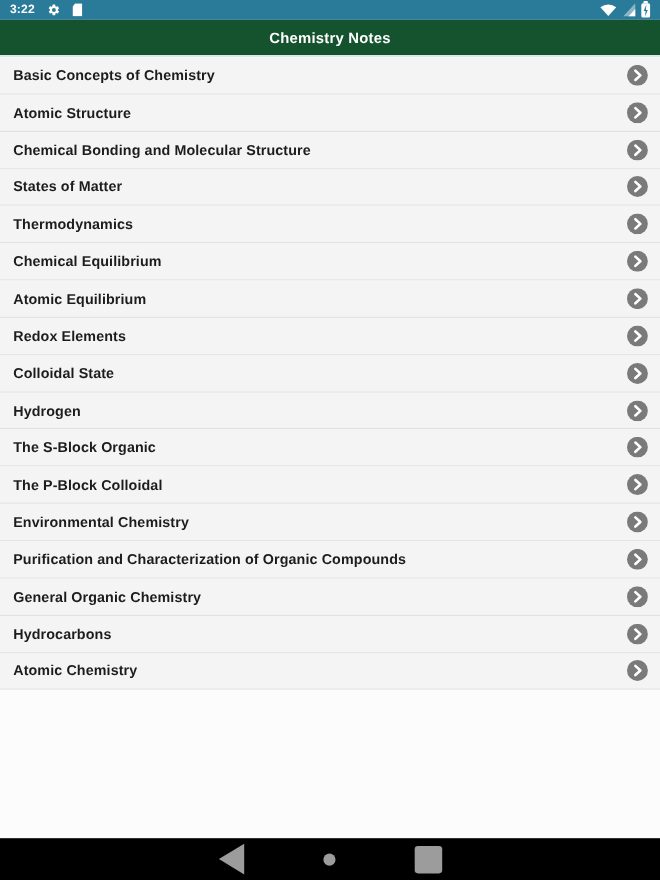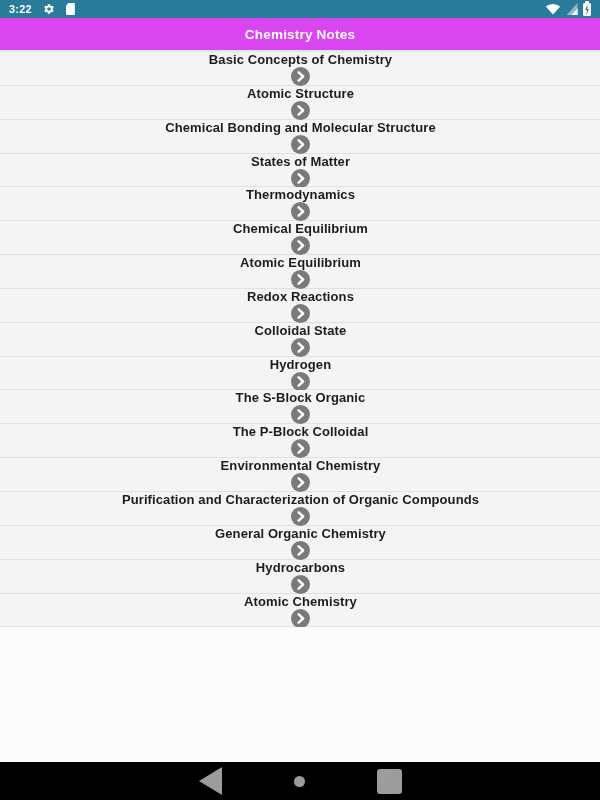--- a/index.html
+++ b/index.html
@@ -30,36 +30,35 @@
   }
   .battery::before {
     content: ""; position: absolute; top: -2px; left: 2px; width: 4px; height: 2px;
     background: #fff; border-radius: 1px 1px 0 0;
   }
   .battery svg { position: absolute; left: 0; top: 0; display: block; }
 
   
   .app-bar {
     height: 34px; flex: 0 0 34px;
-    background: #d946ef;
+    background: #14532d;
     border-bottom: 2px solid #d9e7ef;
     display: flex; align-items: center; justify-content: center;
   }
   .app-title { color: #fff; font-size: 13.5px; font-weight: bold; letter-spacing: .2px; }
 
   
   .list { flex: 0 0 auto; display: flex; flex-direction: column; background: #fcfcfc; }
   .row {
     height: 33.85px;
     background: #f4f4f4;
     border-bottom: 1px solid #e1e1e1;
     display: flex; align-items: center; justify-content: space-between;
     padding: 0 11px 0 12px;
     cursor: pointer;
-    flex-direction: column;
   }
   .row-label { font-size: 13px; font-weight: bold; color: #1c1c1c; letter-spacing: .1px; }
   .chev { display: flex; align-items: center; }
   .chev svg { display: block; }
 
   .filler { flex: 1 1 auto; background: #fcfcfc; }
 
   
   .nav-bar {
     height: 38px; flex: 0 0 38px;
@@ -180,21 +179,21 @@
     <span class="row-label">Atomic Equilibrium</span>
     <span class="chev">
       <svg width="19" height="19" viewBox="0 0 20 20">
             <circle cx="10" cy="10" r="10" fill="#7a7a7a"></circle>
             <path d="M8 5.6 L12.8 10 L8 14.4" stroke="#ffffff" stroke-width="2.5" fill="none" stroke-linecap="round" stroke-linejoin="round"></path>
           </svg>
     </span>
   </div>
 
   <div class="row">
-    <span class="row-label">Redox Reactions</span>
+    <span class="row-label">Redox Elements</span>
     <span class="chev">
       <svg width="19" height="19" viewBox="0 0 20 20">
             <circle cx="10" cy="10" r="10" fill="#7a7a7a"></circle>
             <path d="M8 5.6 L12.8 10 L8 14.4" stroke="#ffffff" stroke-width="2.5" fill="none" stroke-linecap="round" stroke-linejoin="round"></path>
           </svg>
     </span>
   </div>
 
   <div class="row">
     <span class="row-label">Colloidal State</span>

